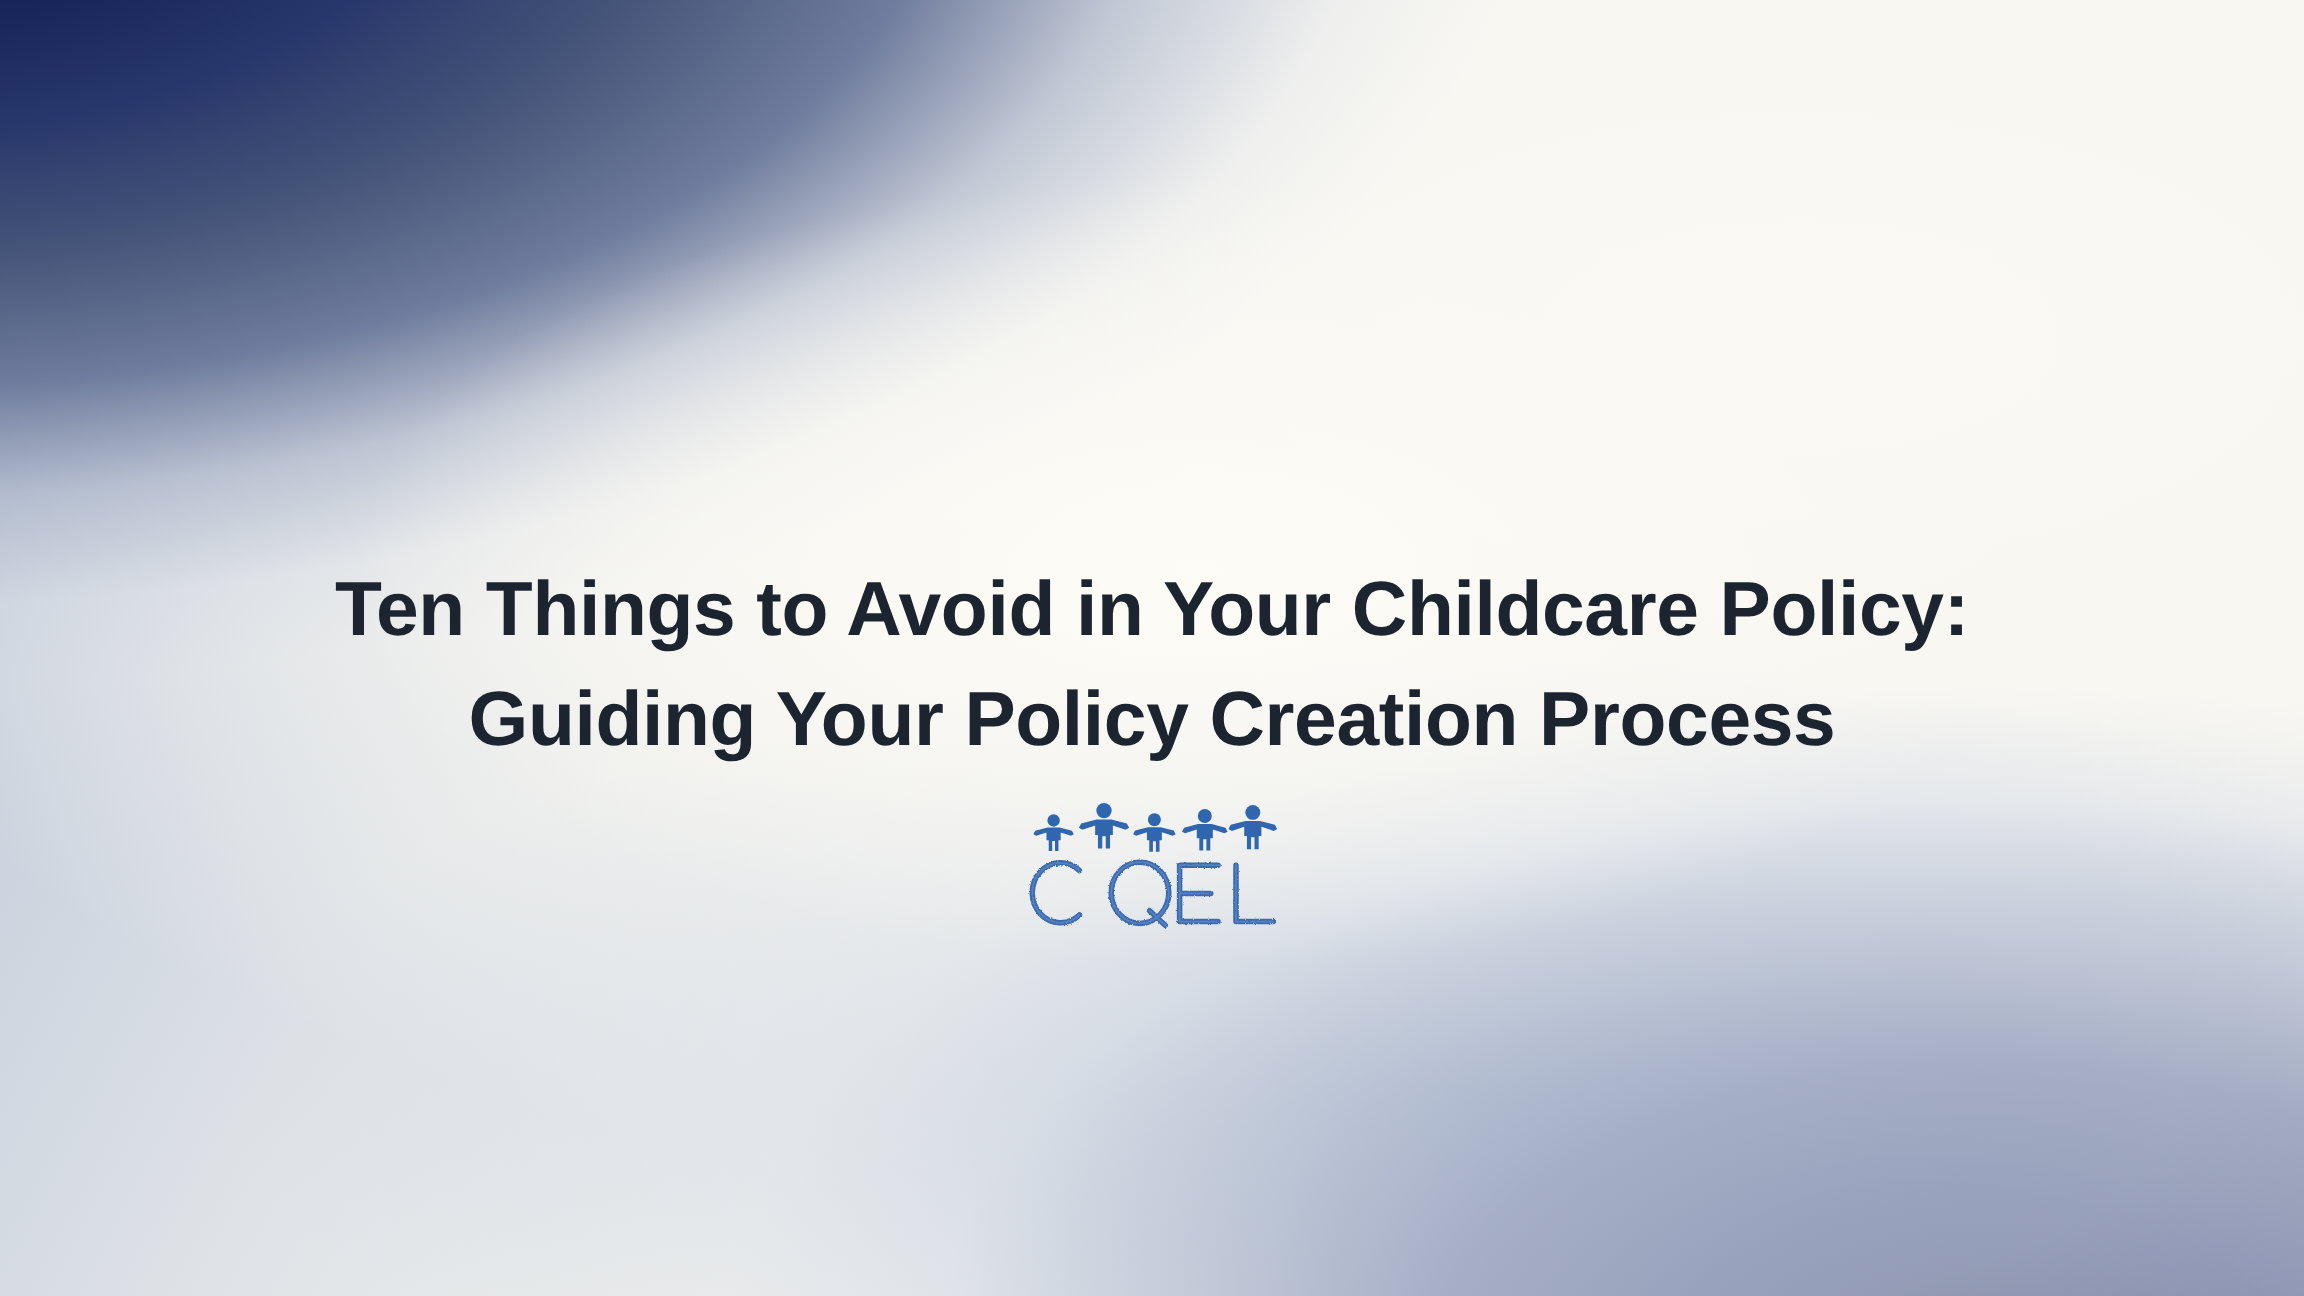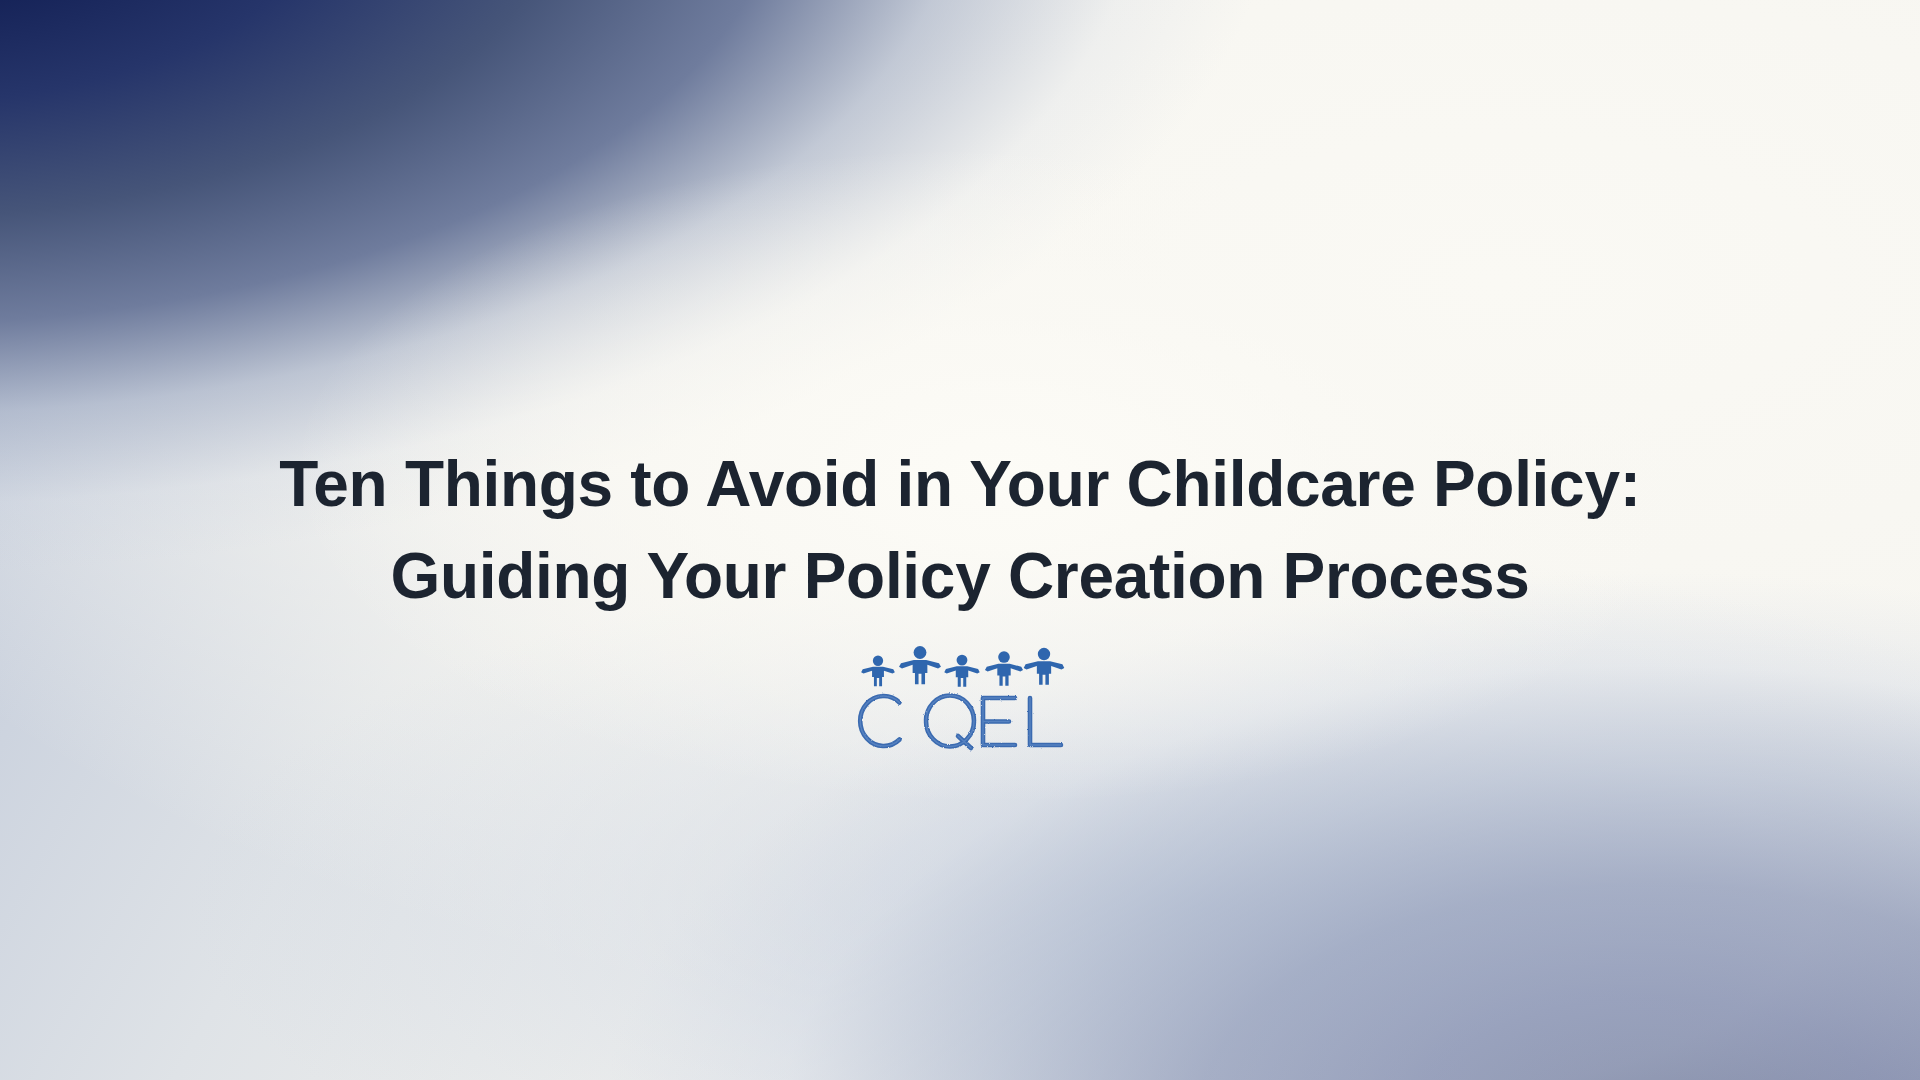--- a/index.html
+++ b/index.html
@@ -73,20 +73,21 @@
   #hero-content {
     position: absolute;
     inset: 0;
     z-index: 5;
     display: flex;
     flex-direction: column;
     align-items: center;
     justify-content: flex-start;
     padding-top: 438px;
     box-sizing: border-box;
+    margin-top: 23px;
   }
 
   #hero-title {
     width: 1700px;
     margin: 0;
     text-align: center;
     color: #1c2430;
     font-family: "Liberation Sans", sans-serif;
     font-weight: 700;
     font-size: 64px;

